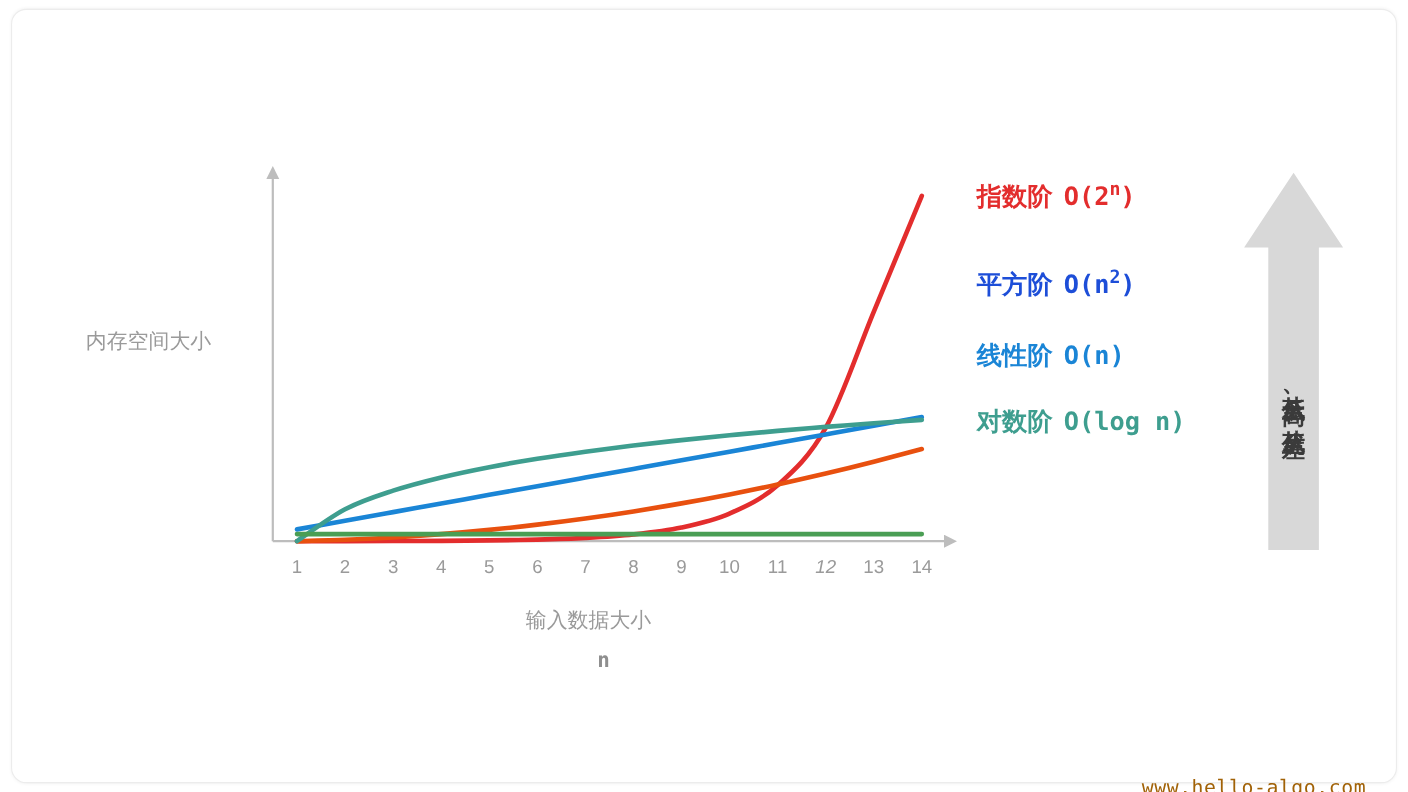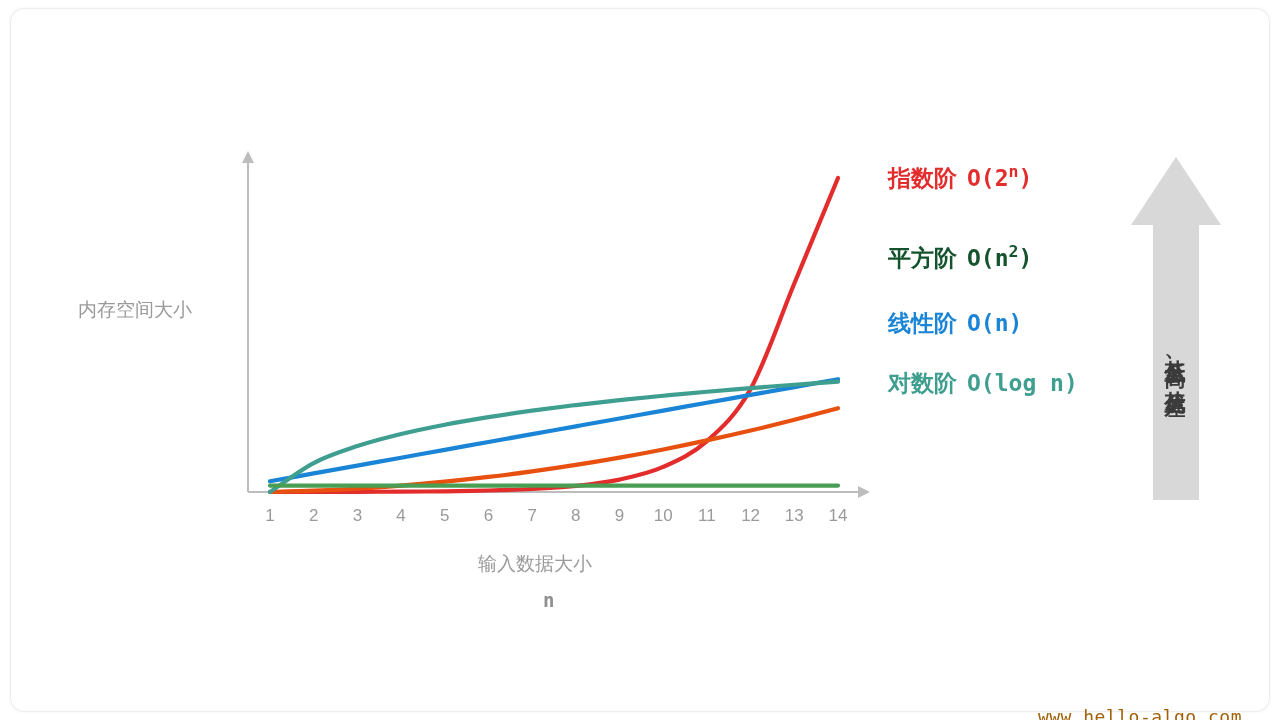--- a/index.html
+++ b/index.html
@@ -164,34 +164,34 @@
       <div class="tick-label" style="left: 313.7px;">2</div>
       <div class="tick-label" style="left: 357.4px;">3</div>
       <div class="tick-label" style="left: 401.1px;">4</div>
       <div class="tick-label" style="left: 444.8px;">5</div>
       <div class="tick-label" style="left: 488.5px;">6</div>
       <div class="tick-label" style="left: 532.2px;">7</div>
       <div class="tick-label" style="left: 575.8px;">8</div>
       <div class="tick-label" style="left: 619.5px;">9</div>
       <div class="tick-label" style="left: 663.2px;">10</div>
       <div class="tick-label" style="left: 706.9px;">11</div>
-      <div class="tick-label" style="left: 750.6px;">12</div>
+      <div class="tick-label" style="left: 750.6px; font-style: italic;">12</div>
       <div class="tick-label" style="left: 794.3px;">13</div>
       <div class="tick-label" style="left: 838px;">14</div>
     </div>
 
   <div class="axis-label" id="y-axis-label">内存空间大小</div>
   <div class="axis-label" id="x-axis-label">输入数据大小</div>
   <div class="axis-label" id="x-axis-var">n</div>
 
   <div class="legend-item" id="legend-exponential" style="color: rgb(227, 45, 45);">
     <span class="cn">指数阶</span><span class="mono"><span>O(2</span><sup>n</sup><span>)</span></span>
   </div>
 
-  <div class="legend-item" id="legend-quadratic" style="color: #14532d;">
+  <div class="legend-item" id="legend-quadratic" style="color: #1d4ed8;">
     <span class="cn">平方阶</span><span class="mono"><span>O(n</span><sup>2</sup><span>)</span></span>
   </div>
 
   <div class="legend-item" id="legend-logarithmic" style="color: rgb(62, 158, 143);">
     <span class="cn">对数阶</span><span class="mono">O(log n)</span>
   </div>
 
   <div class="legend-item" id="legend-linear" style="color: rgb(26, 133, 214);">
     <span class="cn">线性阶</span><span class="mono">O(n)</span>
   </div>

